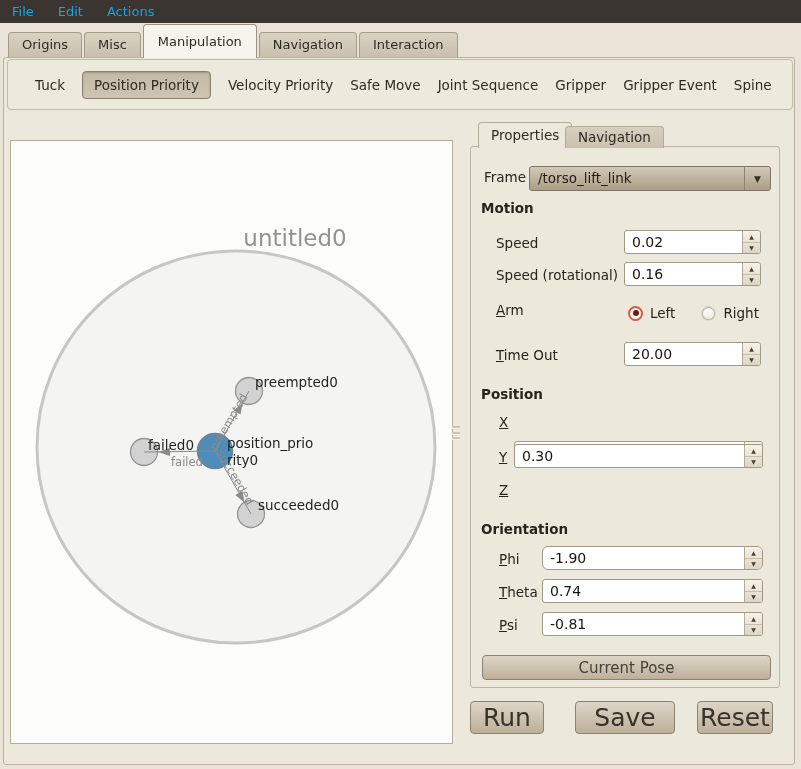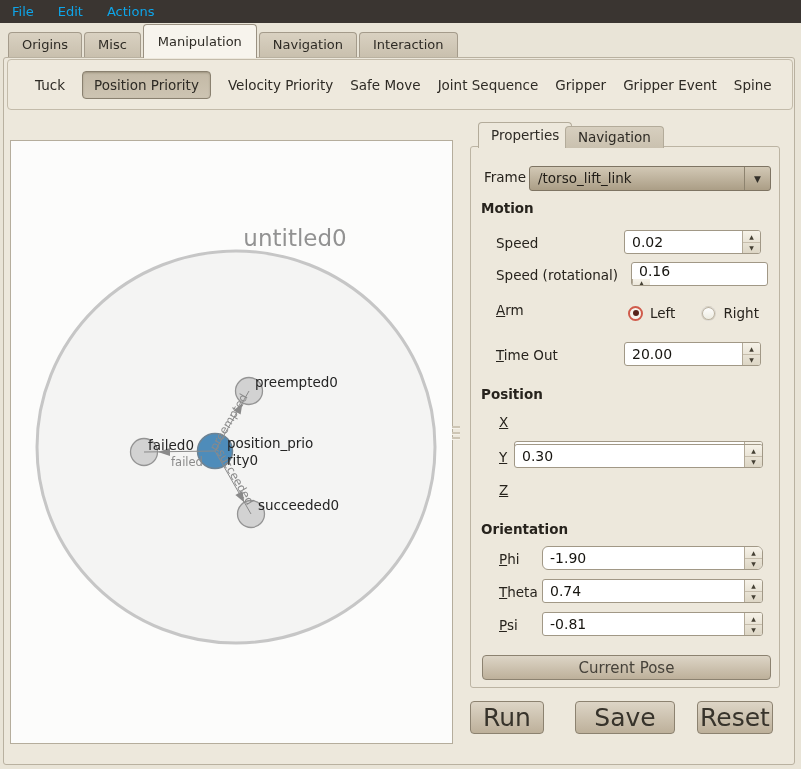--- a/index.html
+++ b/index.html
@@ -182,21 +182,21 @@
     <div class="flabel" style="left:25px;top:88px;">Speed</div>
     <div class="spin" style="left:153px;top:83px;width:137px;height:24px;">
       <input value="0.02" style="">
       <div class="btns">
           <div class="up">▲</div>
           <div>▼</div>
         </div>
     </div>
 
     <div class="flabel" style="left:25px;top:120px;">Speed (rotational)</div>
-    <div class="spin" style="left:160px;top:115px;width:137px;height:24px;flex-direction:column;">
+    <div class="spin" style="left:153px;top:115px;width:137px;height:24px;">
       <input value="0.16" style="">
       <div class="btns">
           <div class="up">▲</div>
           <div>▼</div>
         </div>
     </div>
 
     <div class="flabel mnemonic" style="left:25px;top:155px;">Arm</div>
     <div class="radio-row" style="left:157px;top:158px;">
       <span class="radio sel"></span>

